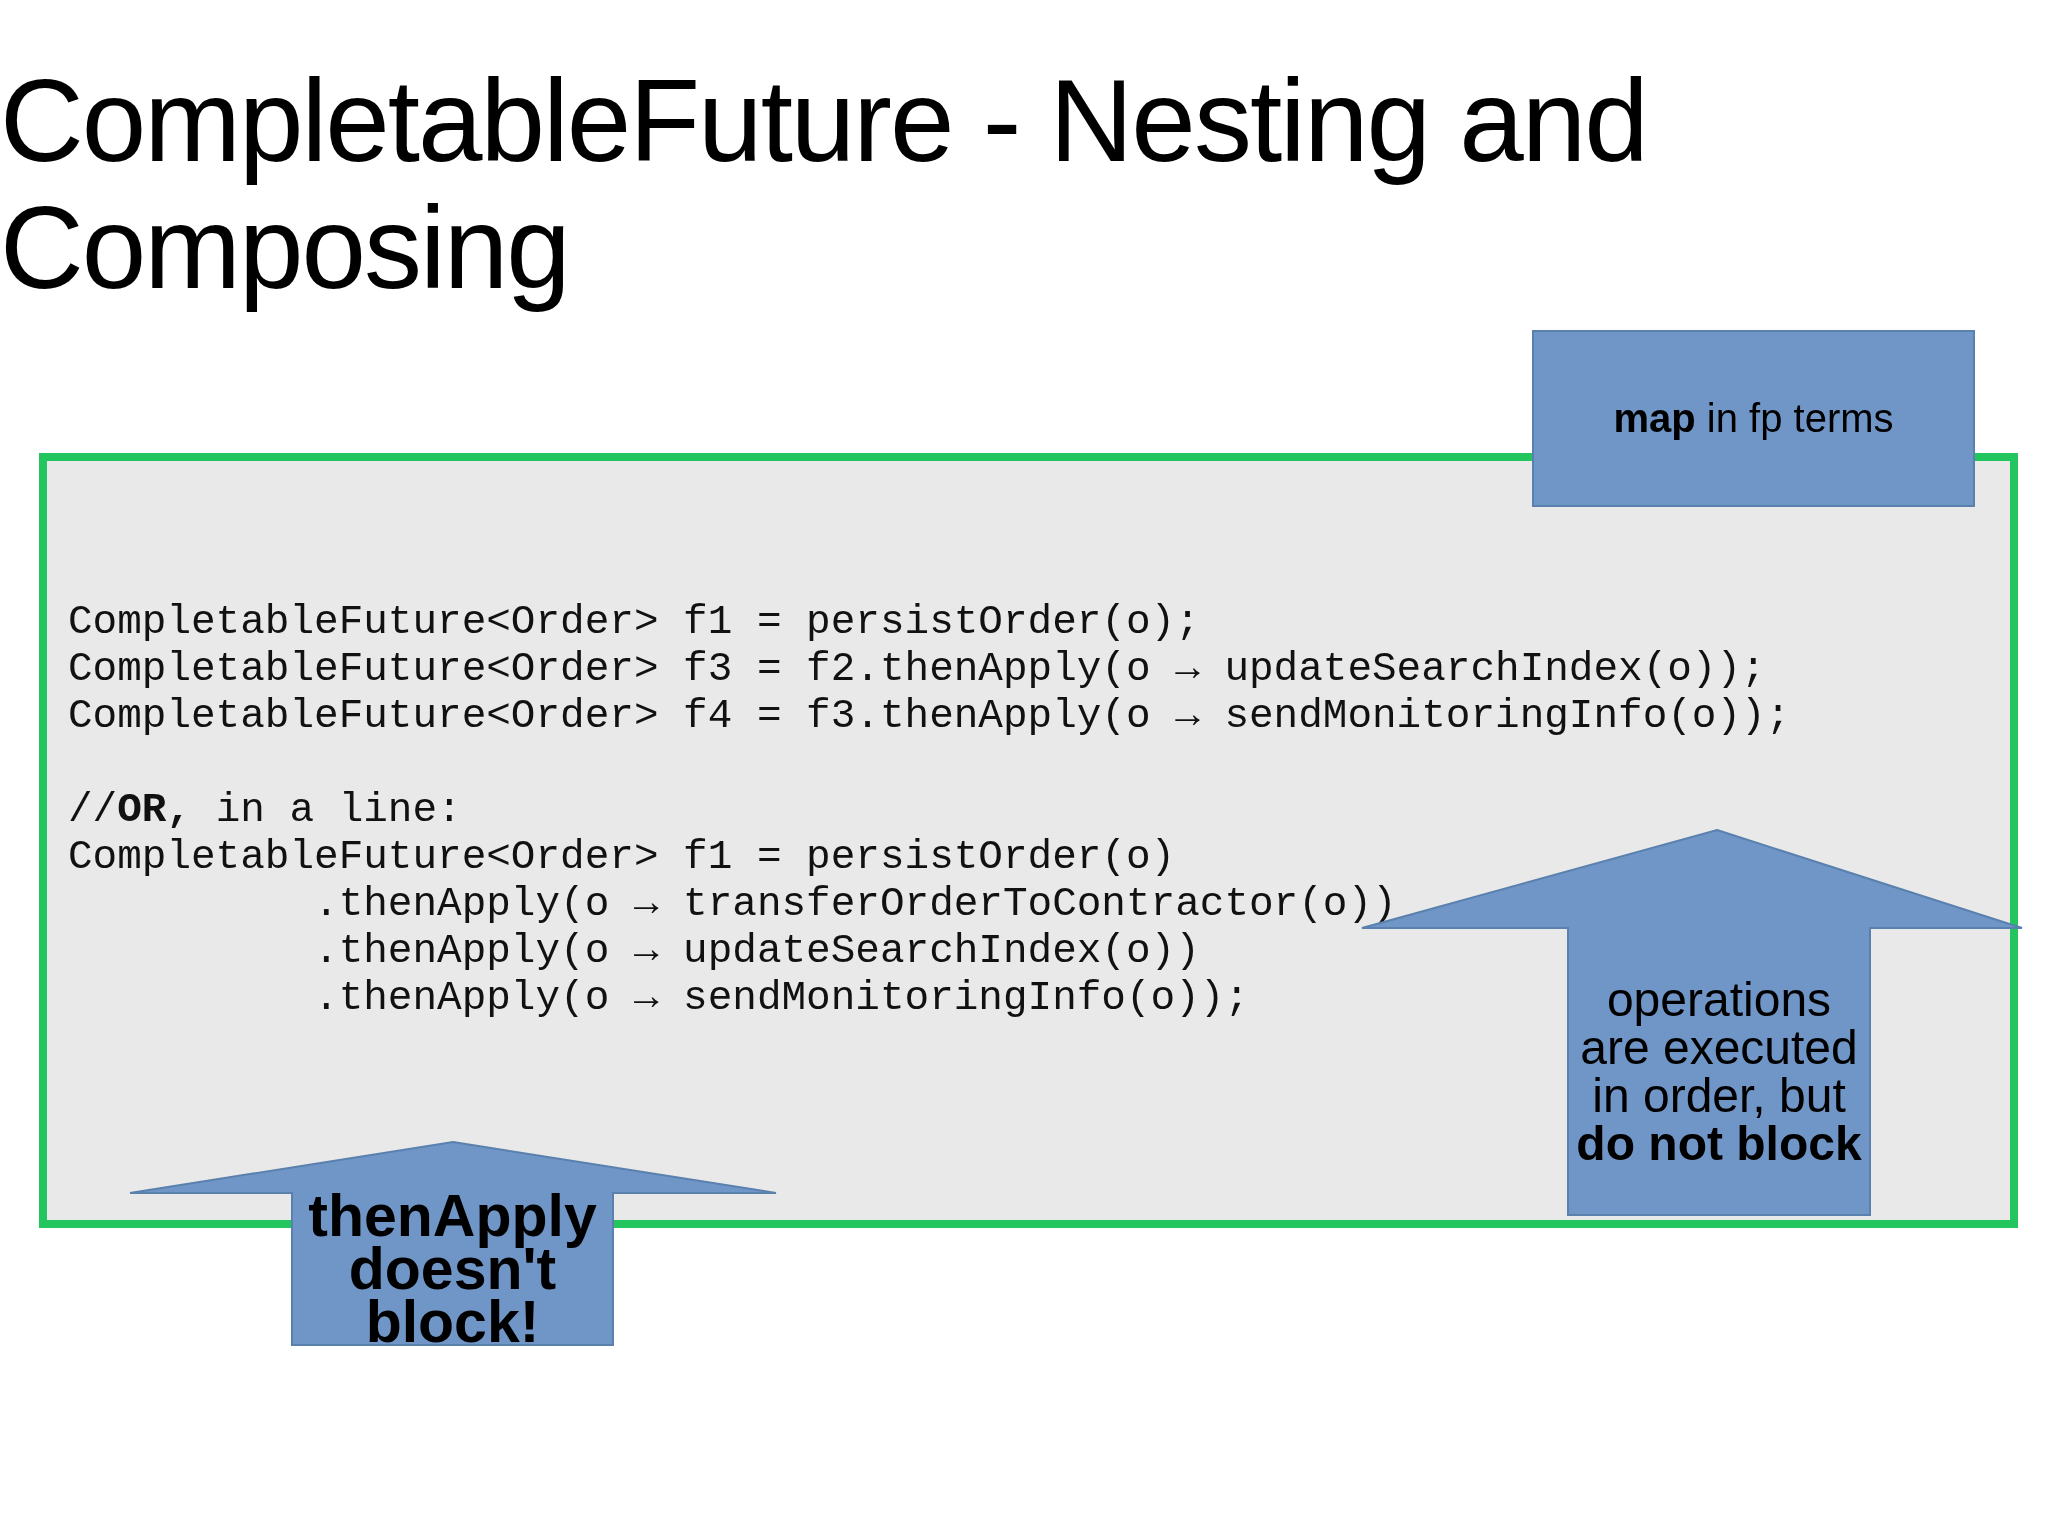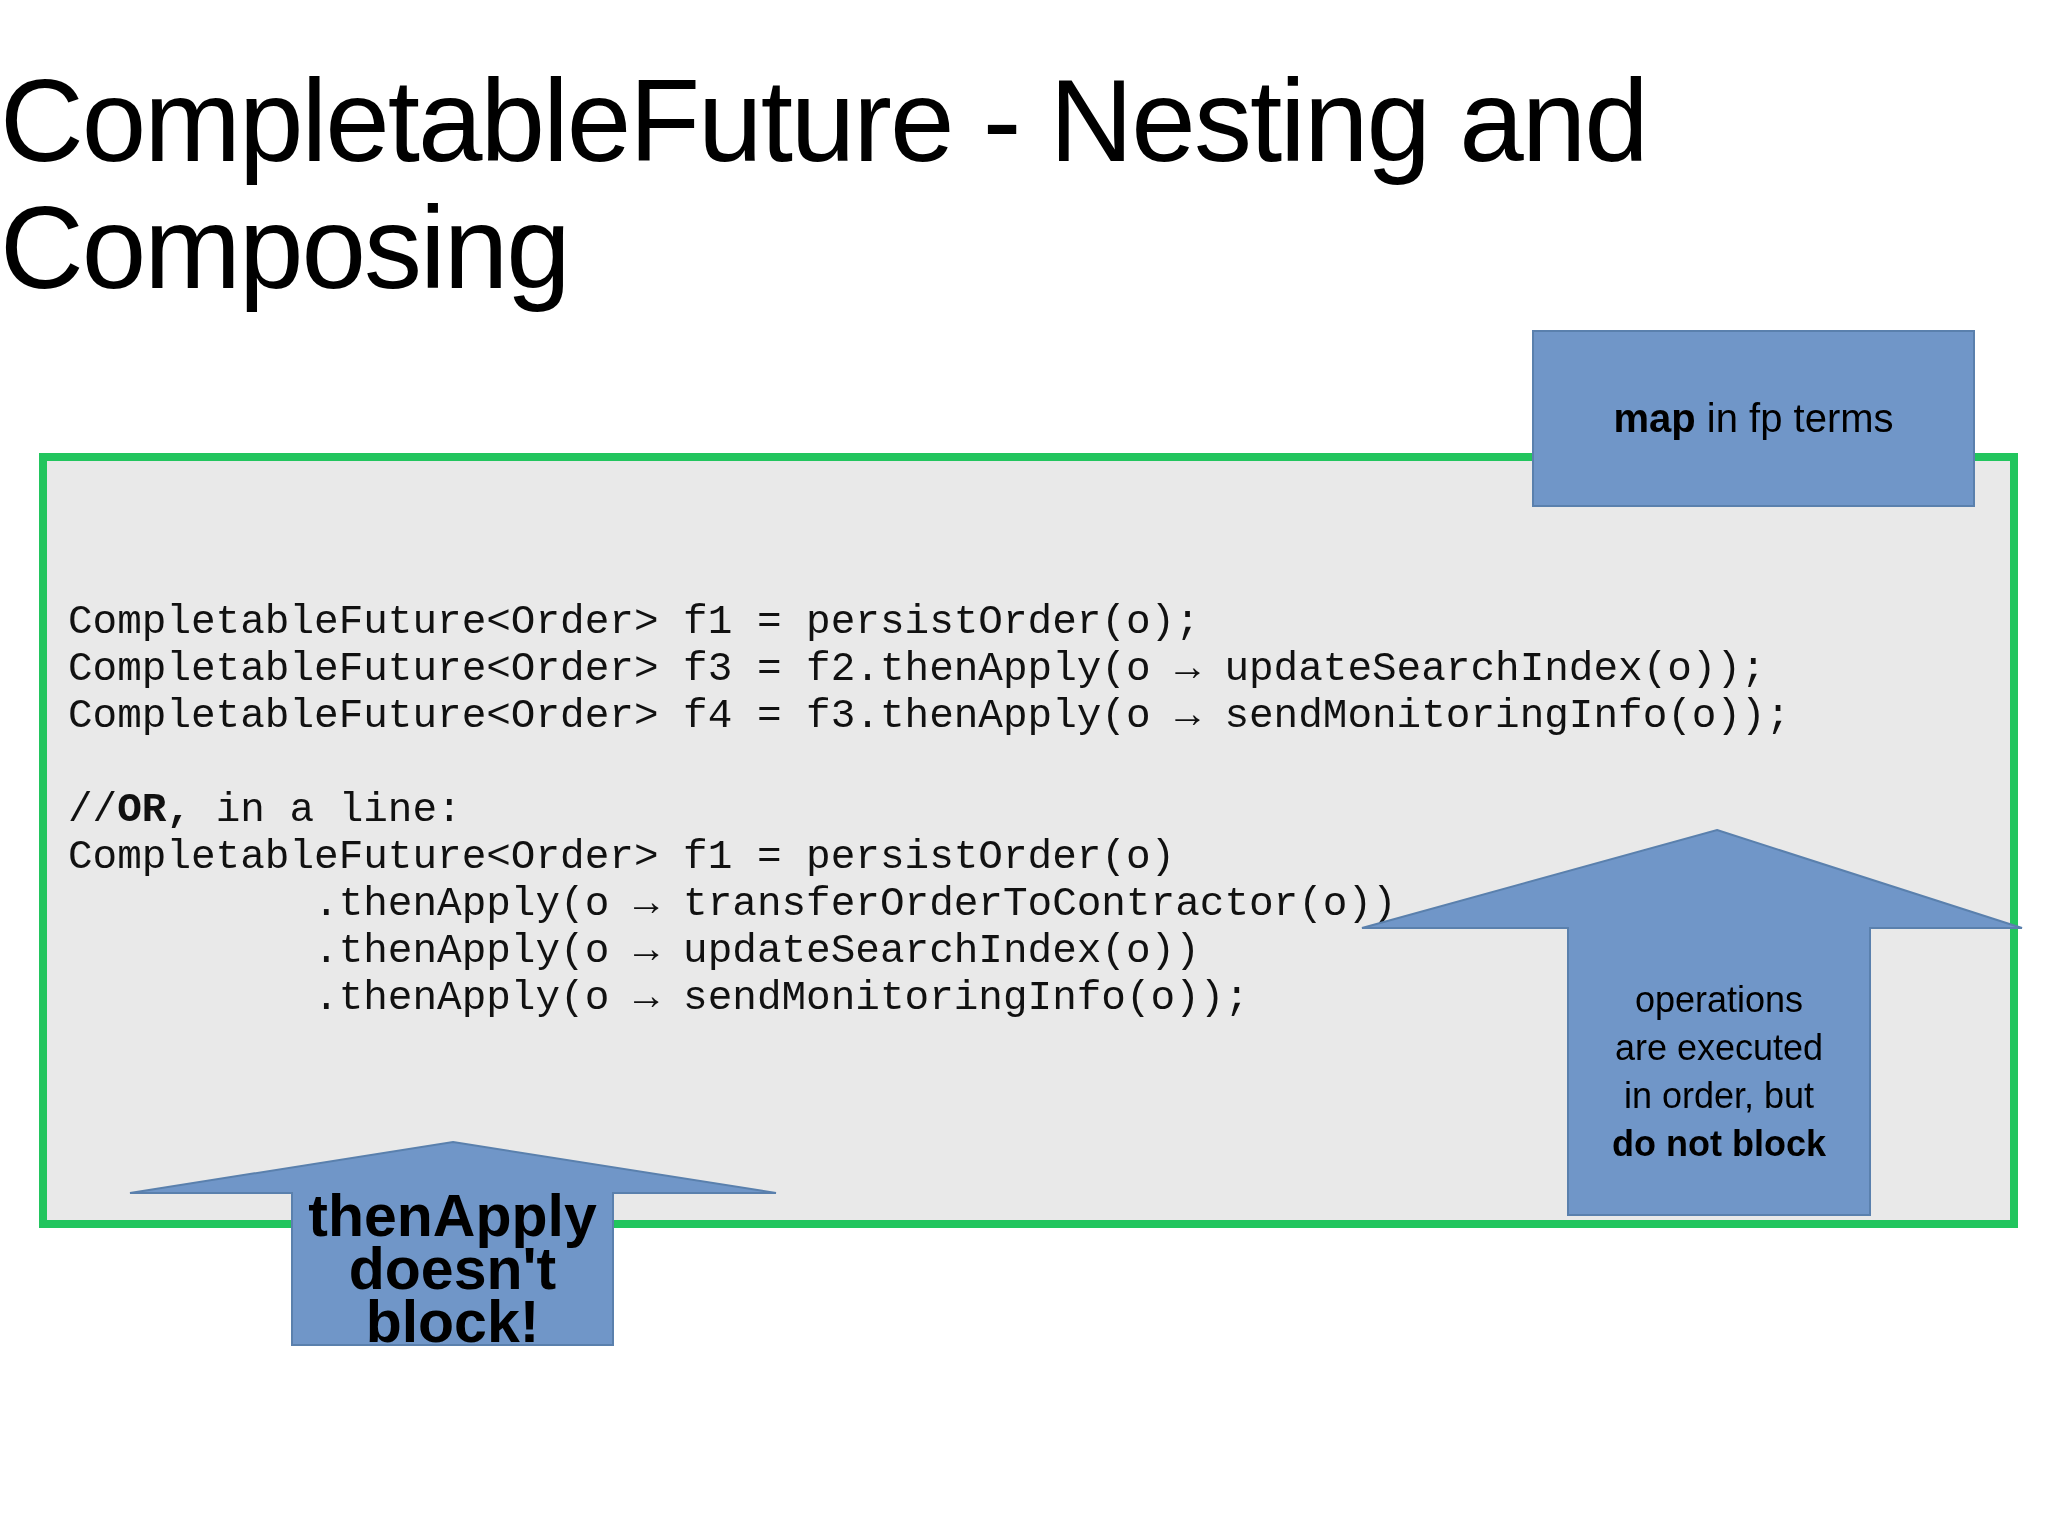--- a/index.html
+++ b/index.html
@@ -66,21 +66,21 @@
     text-align:center;
     z-index:3;
     box-sizing:border-box;
   }
   .label-thenapply{
     left:290px;top:1193px;width:325px;height:152px;
     font-size:59px;font-weight:700;line-height:53px;
   }
   .label-operations{
     left:1568px;top:928px;width:302px;height:288px;
-    font-size:36px;line-height:48px;
+    font-size:48px;line-height:48px;
   }
   .label-operations .bold-line{font-weight:700;}
 </style>
 </head>
 <body>
 
 <div class="slide-title">
   <div>CompletableFuture - Nesting and</div>
   <div>Composing</div>
 </div>

